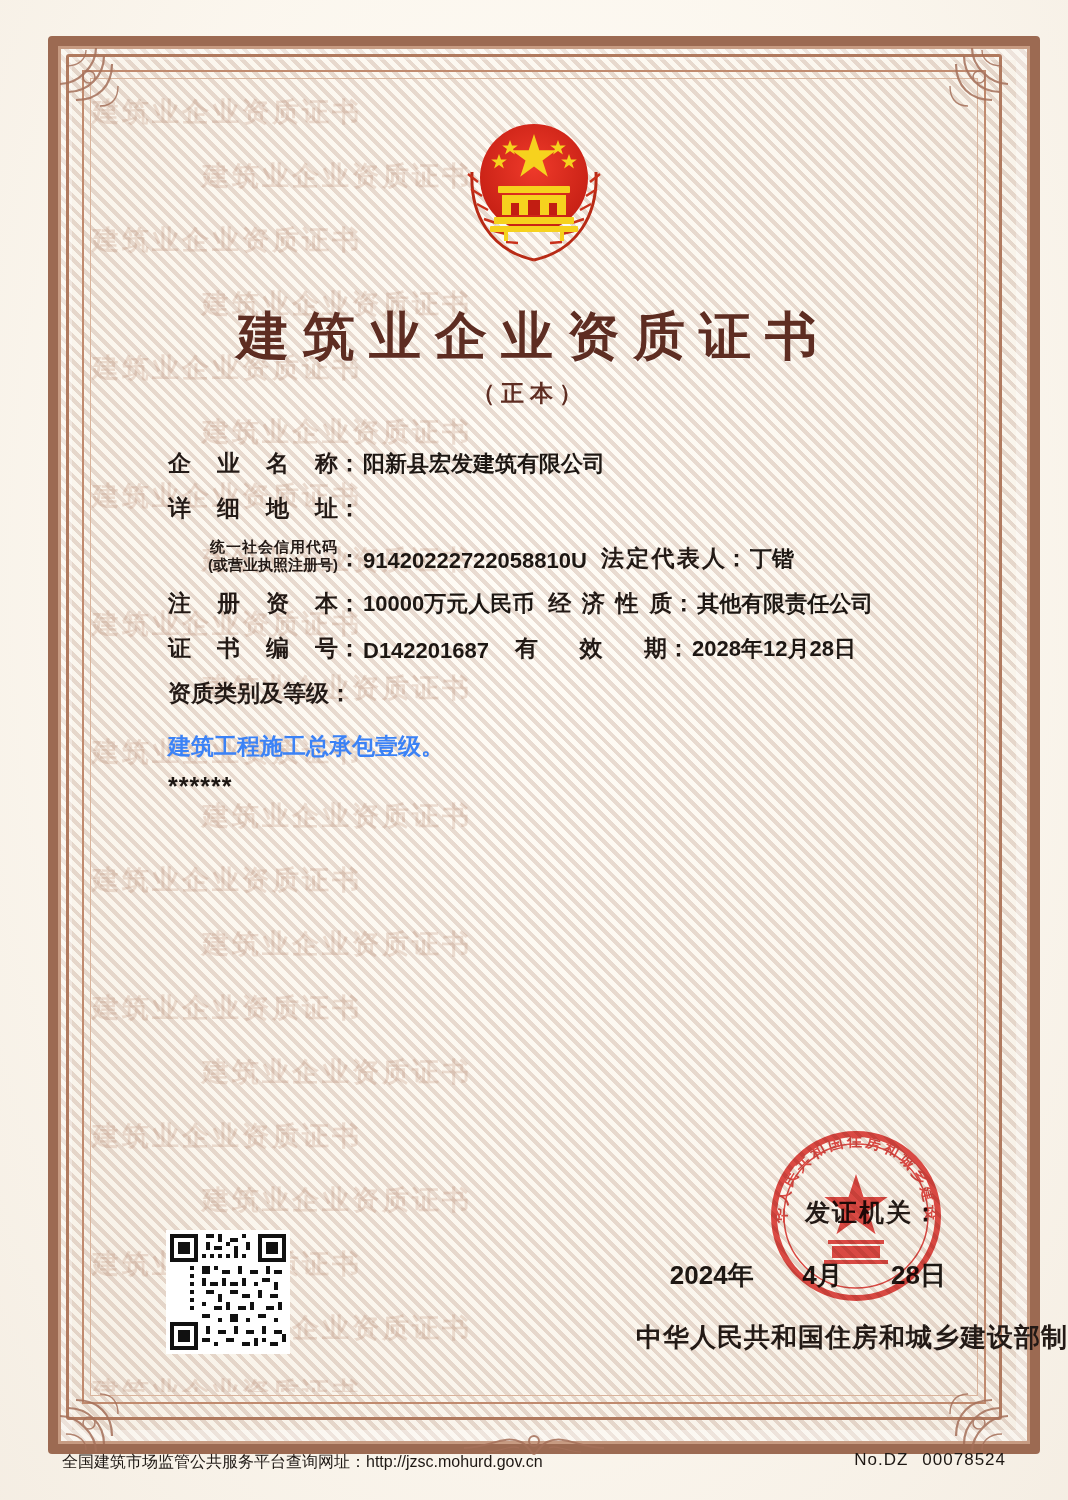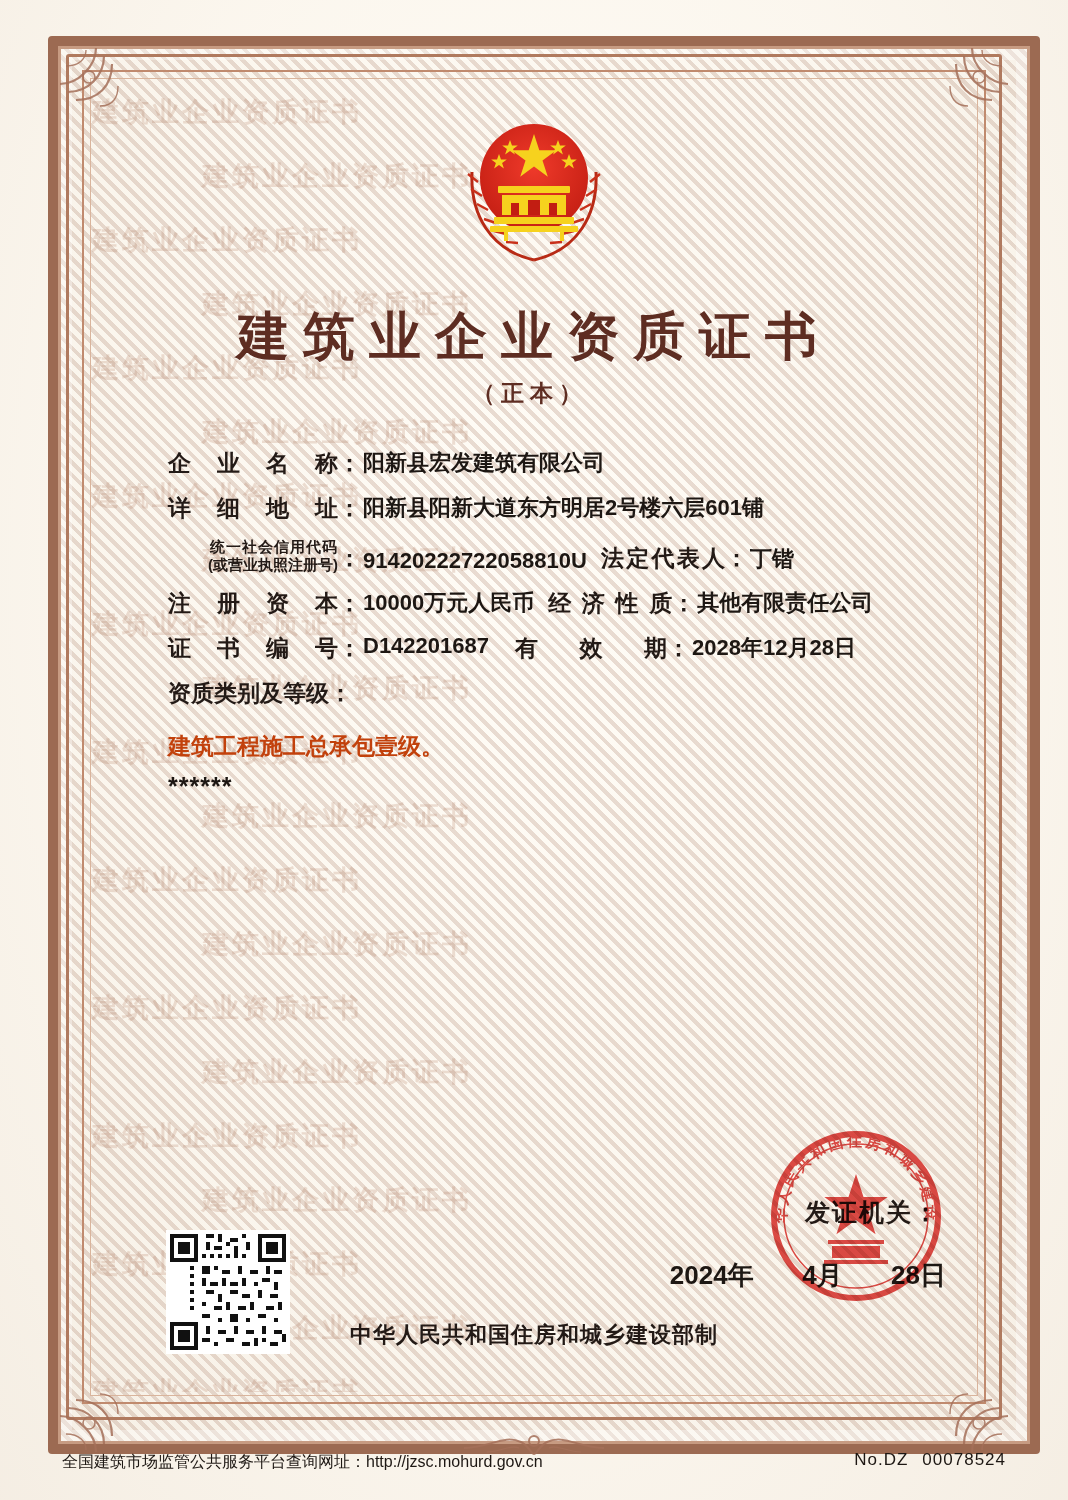--- a/index.html
+++ b/index.html
@@ -155,21 +155,21 @@
 
   
   #fields {
     position: absolute;
     left: 168px;
     top: 448px;
     width: 790px;
   }
   .field-row {
     display: flex;
-    align-items: flex-start;
+    align-items: flex-end;
     margin-bottom: 14px;
   }
   .f-label {
     font-family: "Liberation Sans", sans-serif;
     font-weight: 700;
     font-size: 23px;
     color: #231a16;
     white-space: nowrap;
   }
   .f-label.spread {
@@ -233,21 +233,21 @@
     font-family: "Liberation Sans", sans-serif;
     font-weight: 700;
     font-size: 23px;
     color: #231a16;
   }
   #qual-line {
     margin-top: 22px;
     font-family: "Liberation Sans", sans-serif;
     font-weight: 700;
     font-size: 23px;
-    color: #c2410c;
+    color: #3b82f6;
   }
   #qual-stars {
     margin-top: 10px;
     font-family: "Liberation Sans", sans-serif;
     font-weight: 700;
     font-size: 25px;
     letter-spacing: 1px;
     color: #1d1713;
   }
 
@@ -272,24 +272,24 @@
     color: #1d1713;
   }
   #date-row span { margin: 0 2px; }
   .date-gap { display: inline-block; width: 26px; }
 
   #ministry-line {
     position: absolute;
     left: 0;
     right: 0;
     top: 1320px;
-    text-align: center;
-    font-family: "Liberation Sans", sans-serif;
-    font-weight: 700;
-    font-size: 22px;
+    text-align: right;
+    font-family: "Liberation Sans", sans-serif;
+    font-weight: 700;
+    font-size: 26px;
     letter-spacing: 1px;
     color: #231a16;
   }
 
   
   #seal {
     position: absolute;
     left: 762px;
     top: 1122px;
     width: 188px;
@@ -480,21 +480,20 @@
 
     <div class="field-row">
       <span class="f-label spread">企业名称</span>
       <span class="f-colon">：</span>
       <span class="f-value">阳新县宏发建筑有限公司</span>
     </div>
 
     <div class="field-row">
       <span class="f-label spread">详细地址</span>
       <span class="f-colon">：</span>
-      <span class="f-value">阳新县阳新大道东方明居2号楼六层601铺</span>
     </div>
 
     <div class="field-row row-credit">
       <span class="f-label-stack">
         <span class="l1">统一社会信用代码</span><br>
         <span class="l2">(或营业执照注册号)</span>
       </span>
       <span class="f-colon">：</span>
       <span class="f-value num">91420222722058810U</span>
       <span class="gap-14"></span>

